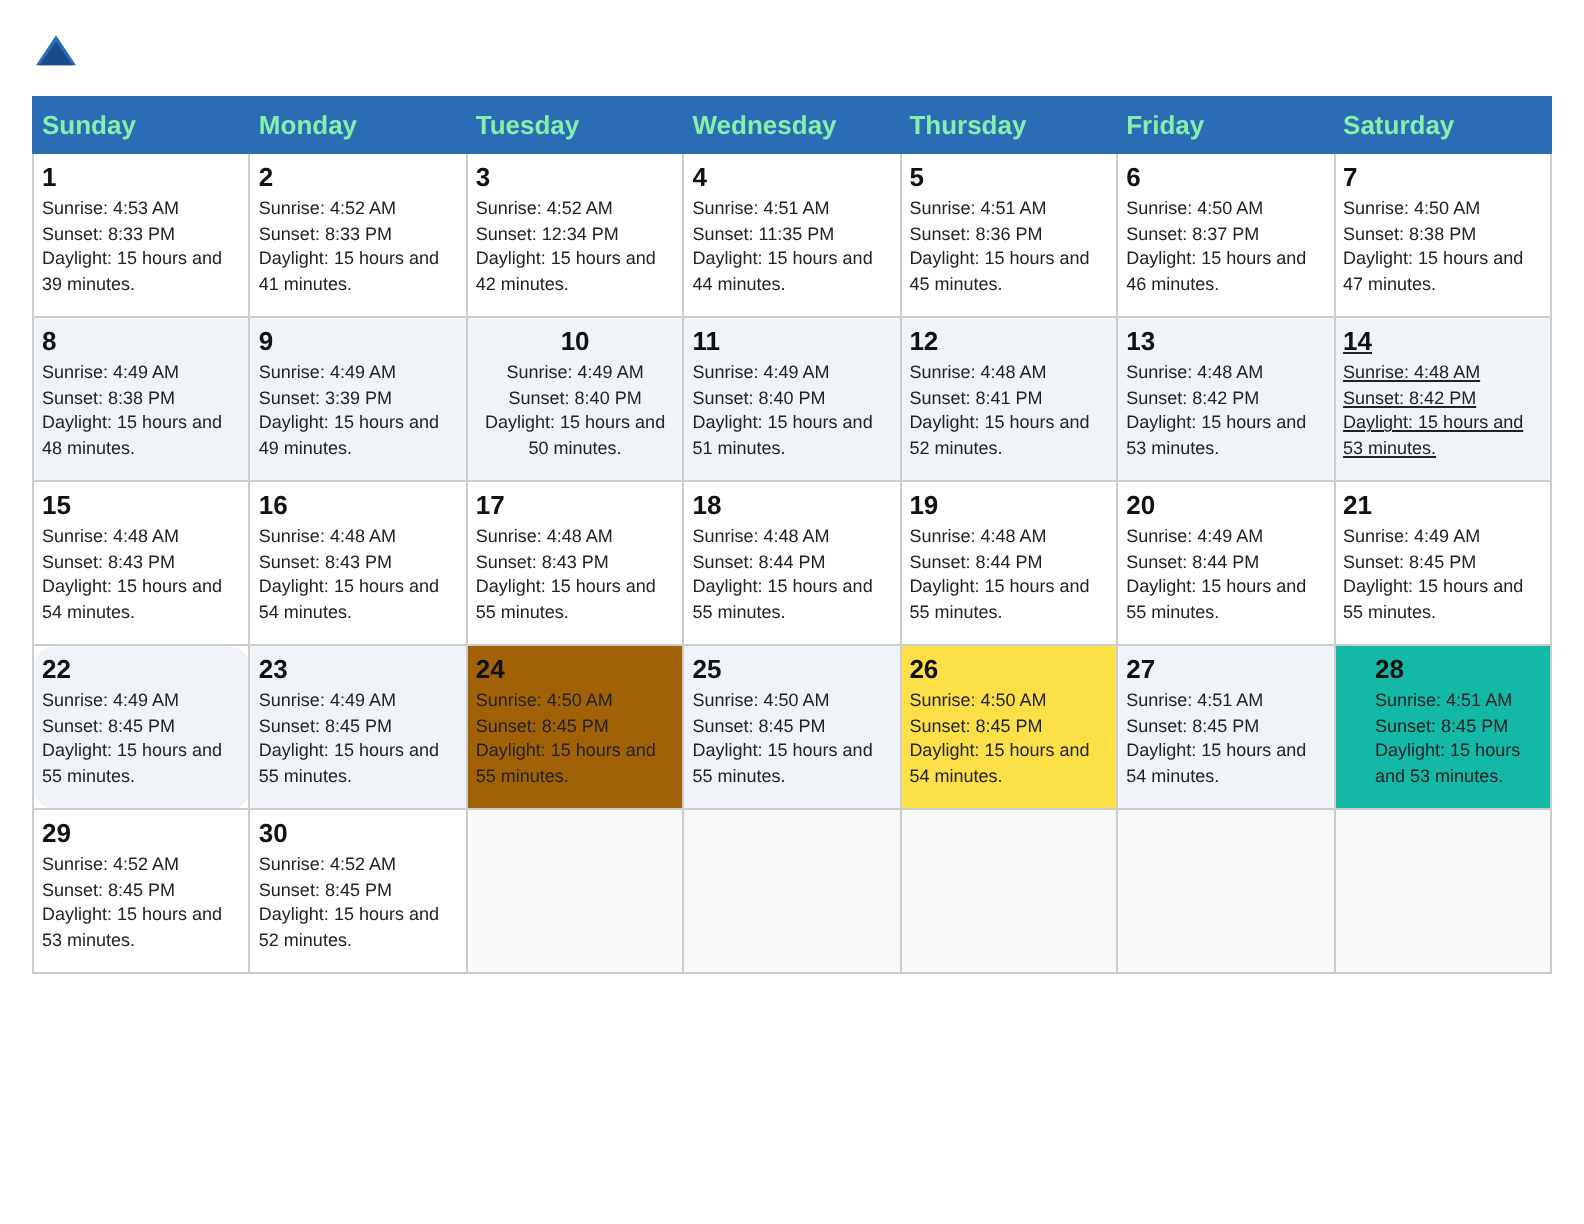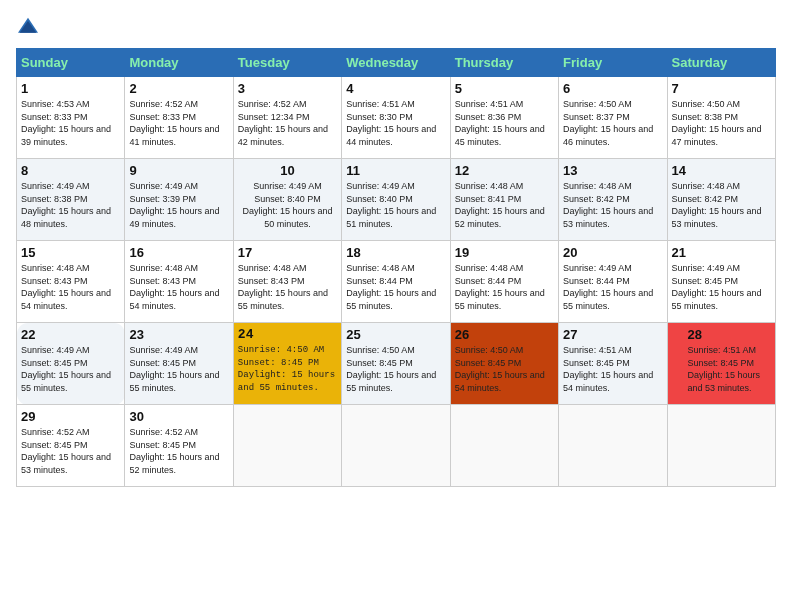--- a/index.html
+++ b/index.html
@@ -140,21 +140,21 @@
       </td>
         <td>
         <span class="day-num">3</span>
         <span class="cell-text">Sunrise: 4:52 AM</span><br>
         <span class="cell-text">Sunset: 12:34 PM</span><br>
         <span class="cell-text">Daylight: 15 hours and 42 minutes.</span>
       </td>
         <td>
         <span class="day-num">4</span>
         <span class="cell-text">Sunrise: 4:51 AM</span><br>
-        <span class="cell-text">Sunset: 8:30 PM</span><br>
+        <span class="cell-text">Sunset: 11:35 PM</span><br>
         <span class="cell-text">Daylight: 15 hours and 44 minutes.</span>
       </td>
         <td>
         <span class="day-num">5</span>
         <span class="cell-text">Sunrise: 4:51 AM</span><br>
         <span class="cell-text">Sunset: 8:36 PM</span><br>
         <span class="cell-text">Daylight: 15 hours and 45 minutes.</span>
       </td>
         <td>
         <span class="day-num">6</span>
@@ -199,21 +199,21 @@
         <span class="cell-text">Sunrise: 4:48 AM</span><br>
         <span class="cell-text">Sunset: 8:41 PM</span><br>
         <span class="cell-text">Daylight: 15 hours and 52 minutes.</span>
       </td>
         <td style="background: rgb(240, 244, 248);">
         <span class="day-num">13</span>
         <span class="cell-text">Sunrise: 4:48 AM</span><br>
         <span class="cell-text">Sunset: 8:42 PM</span><br>
         <span class="cell-text">Daylight: 15 hours and 53 minutes.</span>
       </td>
-        <td style="background: rgb(240, 244, 248);">
+        <td style="background: rgb(240, 244, 248); text-decoration: underline;">
         <span class="day-num">14</span>
         <span class="cell-text">Sunrise: 4:48 AM</span><br>
         <span class="cell-text">Sunset: 8:42 PM</span><br>
         <span class="cell-text">Daylight: 15 hours and 53 minutes.</span>
       </td>
       </tr>
       <tr>
         <td>
         <span class="day-num">15</span>
         <span class="cell-text">Sunrise: 4:48 AM</span><br>
@@ -263,45 +263,45 @@
         <span class="cell-text">Sunrise: 4:49 AM</span><br>
         <span class="cell-text">Sunset: 8:45 PM</span><br>
         <span class="cell-text">Daylight: 15 hours and 55 minutes.</span>
       </td>
         <td style="background: rgb(240, 244, 248);">
         <span class="day-num">23</span>
         <span class="cell-text">Sunrise: 4:49 AM</span><br>
         <span class="cell-text">Sunset: 8:45 PM</span><br>
         <span class="cell-text">Daylight: 15 hours and 55 minutes.</span>
       </td>
-        <td style="background: #eab308; font-family: Liberation Mono, monospace;">
+        <td style="background: #a16207;">
         <span class="day-num">24</span>
         <span class="cell-text">Sunrise: 4:50 AM</span><br>
         <span class="cell-text">Sunset: 8:45 PM</span><br>
         <span class="cell-text">Daylight: 15 hours and 55 minutes.</span>
       </td>
         <td style="background: rgb(240, 244, 248);">
         <span class="day-num">25</span>
         <span class="cell-text">Sunrise: 4:50 AM</span><br>
         <span class="cell-text">Sunset: 8:45 PM</span><br>
         <span class="cell-text">Daylight: 15 hours and 55 minutes.</span>
       </td>
-        <td style="background: #c2410c; margin-left: 21px;">
+        <td style="background: #fde047; margin-left: 21px;">
         <span class="day-num">26</span>
         <span class="cell-text">Sunrise: 4:50 AM</span><br>
         <span class="cell-text">Sunset: 8:45 PM</span><br>
         <span class="cell-text">Daylight: 15 hours and 54 minutes.</span>
       </td>
         <td style="background: rgb(240, 244, 248);">
         <span class="day-num">27</span>
         <span class="cell-text">Sunrise: 4:51 AM</span><br>
         <span class="cell-text">Sunset: 8:45 PM</span><br>
         <span class="cell-text">Daylight: 15 hours and 54 minutes.</span>
       </td>
-        <td style="background: #ef4444; padding-left: 20px;">
+        <td style="background: #14b8a6; padding-left: 20px;">
         <span class="day-num">28</span>
         <span class="cell-text">Sunrise: 4:51 AM</span><br>
         <span class="cell-text">Sunset: 8:45 PM</span><br>
         <span class="cell-text">Daylight: 15 hours and 53 minutes.</span>
       </td>
       </tr>
       <tr>
         <td>
         <span class="day-num">29</span>
         <span class="cell-text">Sunrise: 4:52 AM</span><br>

